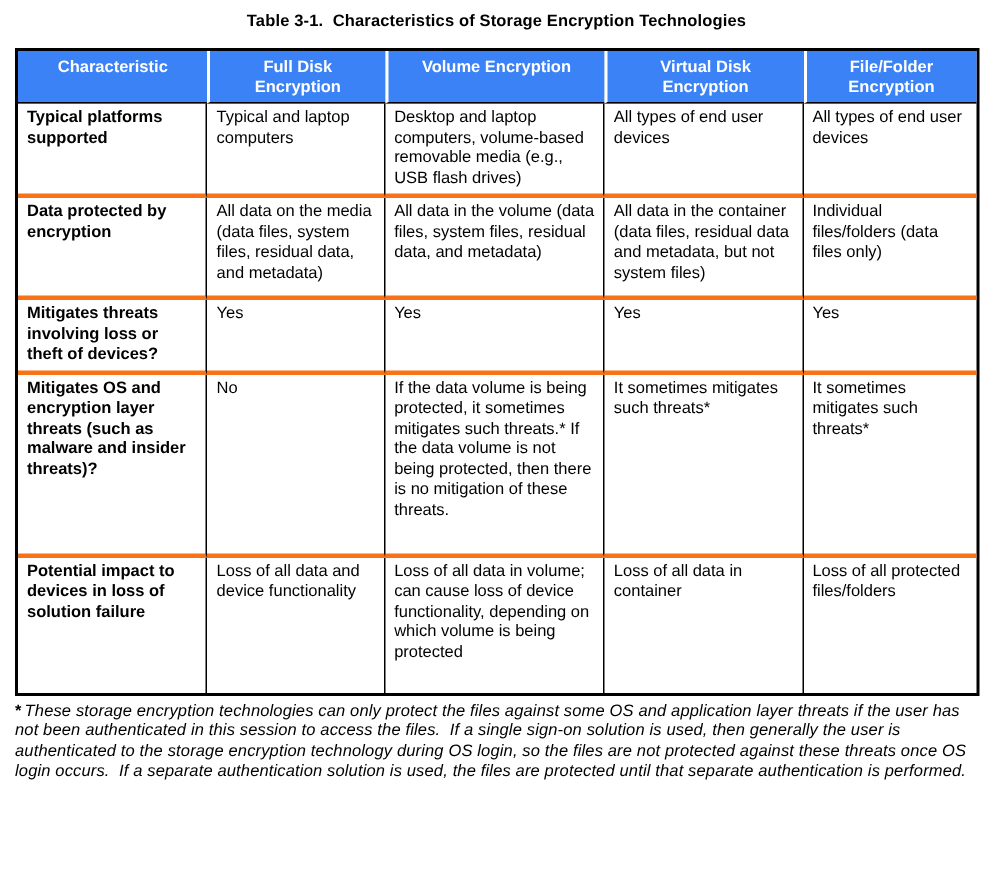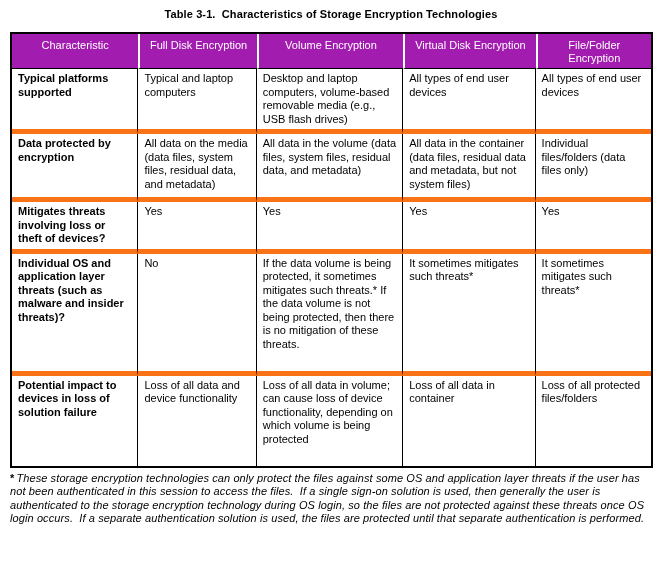--- a/index.html
+++ b/index.html
@@ -31,39 +31,39 @@
     border-collapse: separate;
     border-spacing: 0;
     border: 2px solid #000000;
   }
   col.c0 { width: 126px; }
   col.c1 { width: 118px; }
   col.c2 { width: 146px; }
   col.c3 { width: 132px; }
   col.c4 { width: 115px; }
   th {
-    background: #a21caf;
+    background: #3b82f6;
     color: #ffffff;
     font-size: 11px;
-    font-weight: normal;
+    font-weight: bold;
     line-height: 13px;
     vertical-align: top;
     text-align: center;
     padding: 5px 8px 3px 8px;
     border-bottom: 1px solid #000000;
   }
   th:not(:first-child) { border-left: 2px solid #ffffff; text-align: center; }
   td {
     font-size: 11px;
     line-height: 13.5px;
     vertical-align: top;
     text-align: left;
     padding: 3px 6px 3px 6px;
     border-right: 1px solid #000000;
-    border-bottom: 5px solid #f97316;
+    border-bottom: 3px solid #f97316;
     overflow: hidden;
   }
   td:last-child { border-right: none; }
   tbody tr:last-child td { border-bottom: none; }
   td.rowlabel { font-weight: bold; }
   tr.hr  { height: 34px; }
   tr.r0  { height: 61px; }
   tr.r1  { height: 68px; }
   tr.r2  { height: 49px; }
   tr.r3  { height: 122px; }
@@ -123,21 +123,21 @@
         <td>Individual files/folders (data files only)</td>
       </tr>
       <tr class="r2">
         <td class="rowlabel">Mitigates threats involving loss or theft of devices?</td>
         <td>Yes</td>
         <td>Yes</td>
         <td>Yes</td>
         <td>Yes</td>
       </tr>
       <tr class="r3">
-        <td class="rowlabel">Individual OS and application layer threats (such as malware and insider threats)?</td>
+        <td class="rowlabel">Mitigates OS and encryption layer threats (such as malware and insider threats)?</td>
         <td>No</td>
         <td>If the data volume is being protected, it sometimes mitigates such threats.* If the data volume is not being protected, then there is no mitigation of these threats.</td>
         <td>It sometimes mitigates such threats*</td>
         <td>It sometimes mitigates such threats*</td>
       </tr>
       <tr class="r4">
         <td class="rowlabel">Potential impact to devices in loss of solution failure</td>
         <td>Loss of all data and device functionality</td>
         <td>Loss of all data in volume; can cause loss of device functionality, depending on which volume is being protected</td>
         <td>Loss of all data in container</td>

